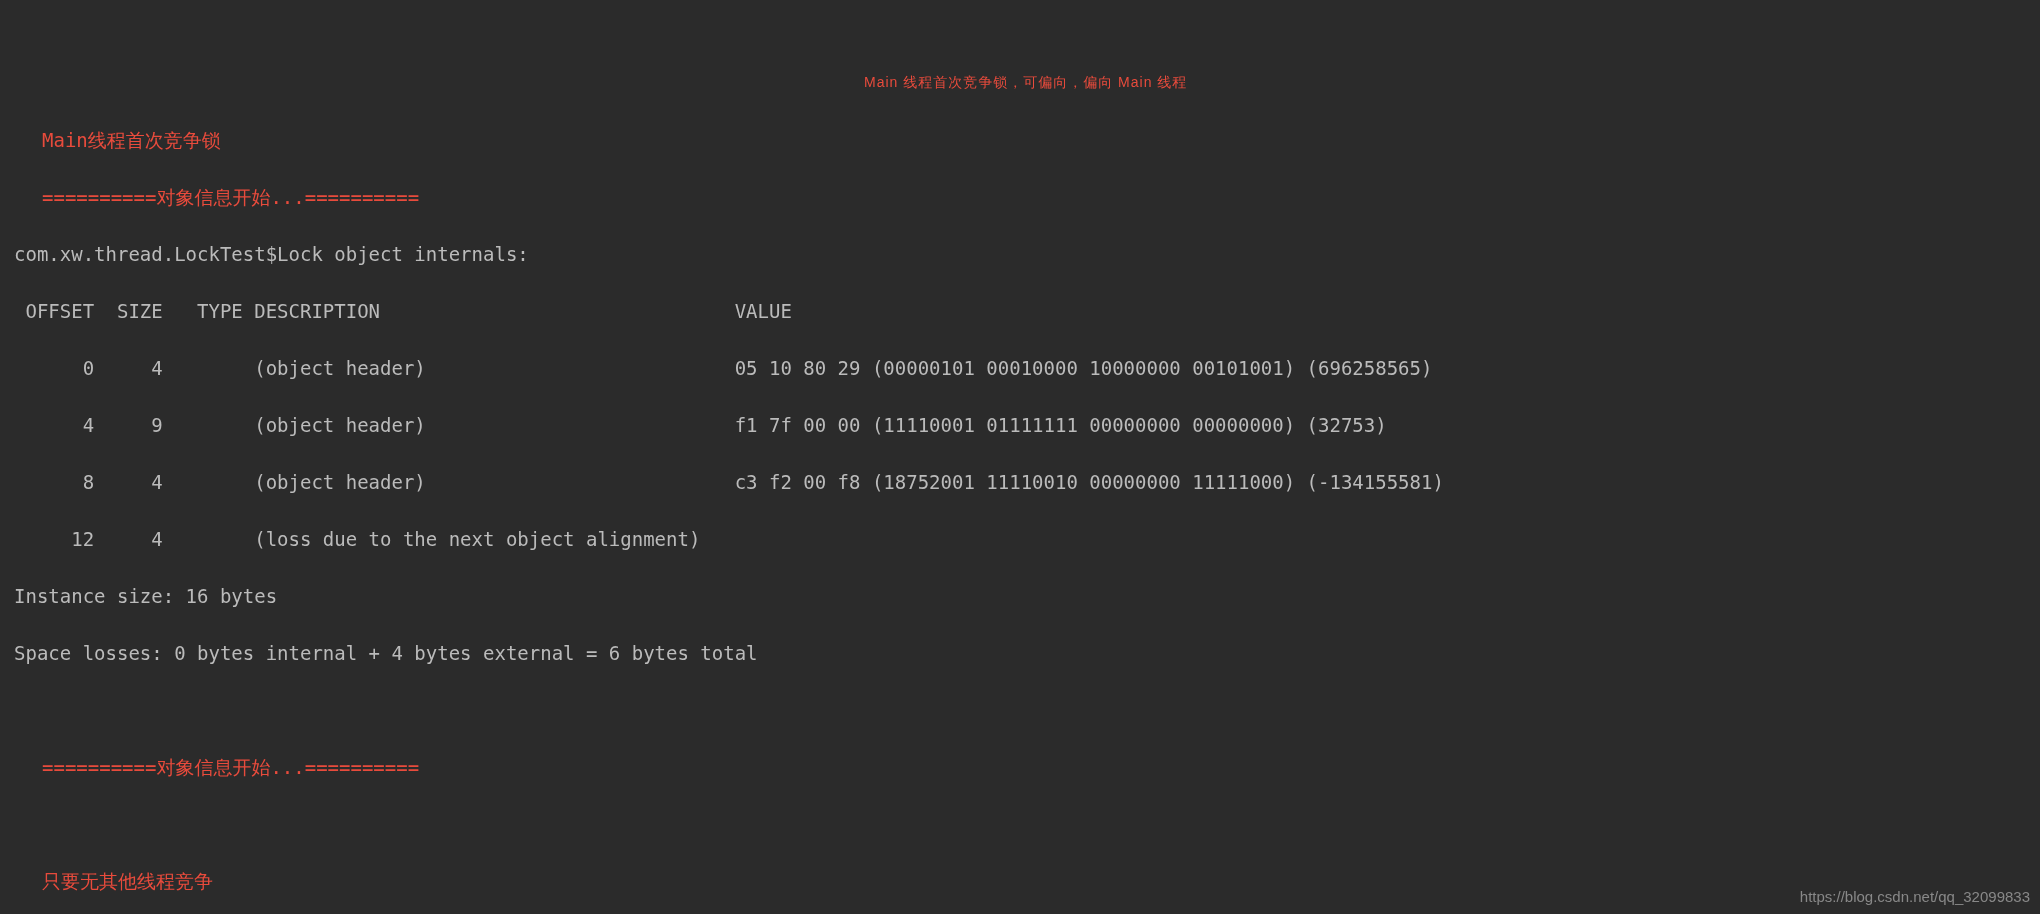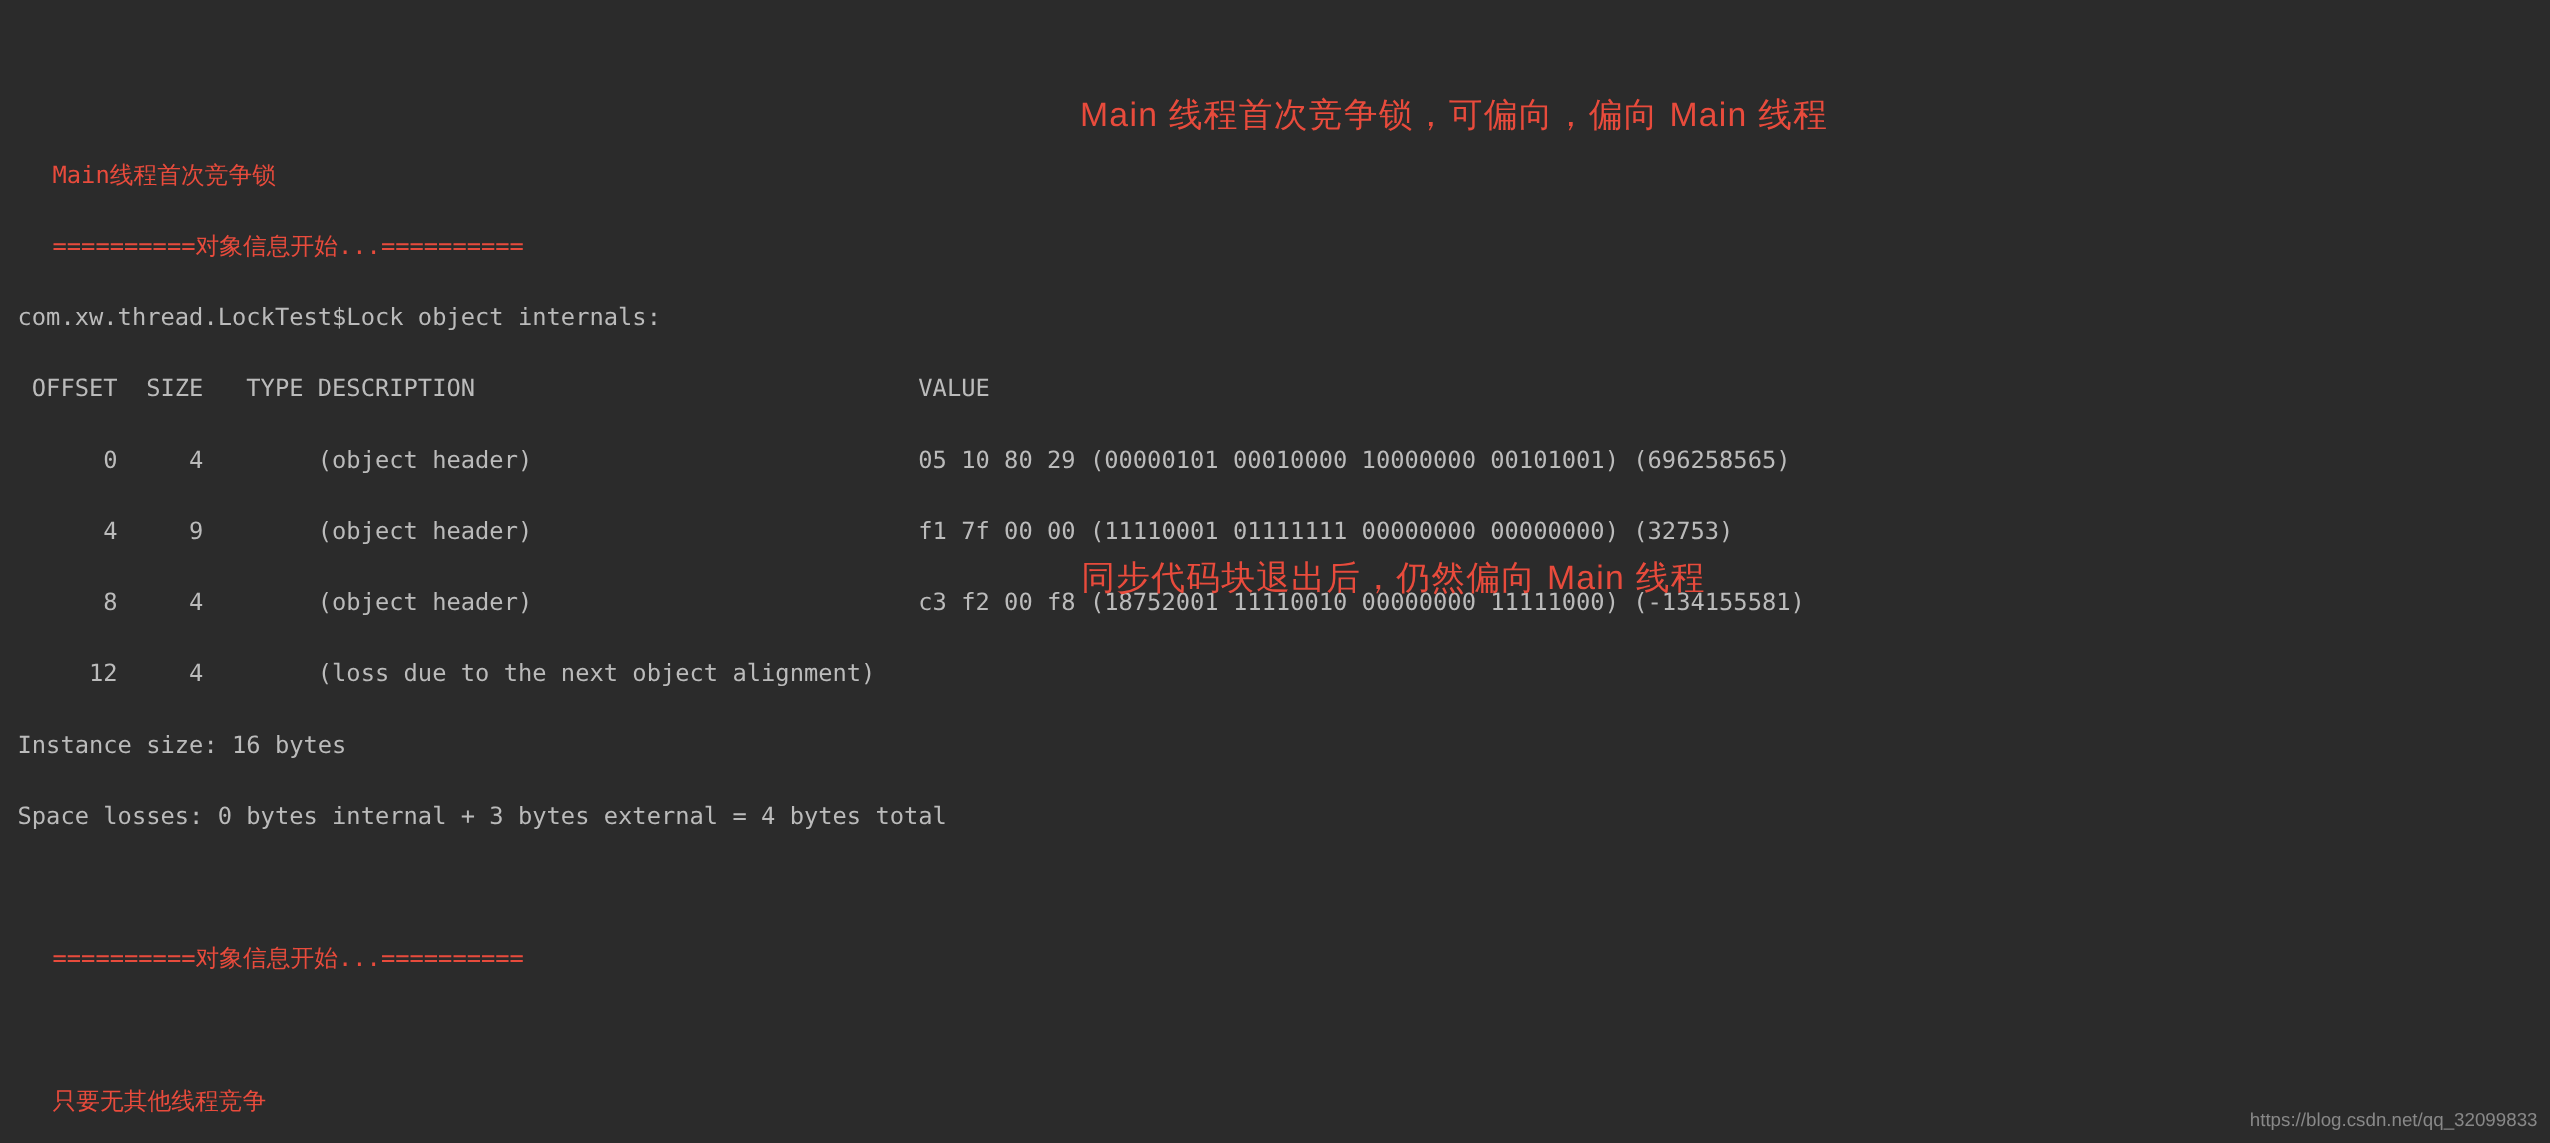--- a/index.html
+++ b/index.html
@@ -21,21 +21,21 @@
       white-space: pre;
     }
     .red-text {
       color: #e84b3c;
       margin-left: 28px;
     }
     .annotation {
       position: absolute;
       color: #e84b3c;
       font-family: 'PingFang SC', 'Microsoft YaHei', sans-serif;
-      font-size: 27px;
+      font-size: 14px;
       line-height: 1.5;
       letter-spacing: 1px;
     }
     .annotation1 {
       top: 72px;
       left: 864px;
     }
     .annotation2 {
       top: 442px;
       left: 865px;
@@ -59,34 +59,34 @@
 
 <div class="red-text">Main线程首次竞争锁</div>
 <div class="red-text">==========对象信息开始...==========</div>
 <div>com.xw.thread.LockTest$Lock object internals:</div>
 <div class="header-row"> OFFSET  SIZE   TYPE DESCRIPTION                               VALUE</div>
 <div>      0     4        (object header)                           05 10 80 29 (00000101 00010000 10000000 00101001) (696258565)</div>
 <div>      4     9        (object header)                           f1 7f 00 00 (11110001 01111111 00000000 00000000) (32753)</div>
 <div>      8     4        (object header)                           c3 f2 00 f8 (18752001 11110010 00000000 11111000) (-134155581)</div>
 <div>     12     4        (loss due to the next object alignment)</div>
 <div>Instance size: 16 bytes</div>
-<div>Space losses: 0 bytes internal + 3 bytes external = 4 bytes total</div>
+<div>Space losses: 0 bytes internal + 4 bytes external = 6 bytes total</div>
 <div> </div>
 <div class="red-text">==========对象信息开始...==========</div>
 <div> </div>
 <div class="red-text">只要无其他线程竞争</div>
 
 
 
 
 
 
 
 
 
 
 <div class="annotation annotation1">Main 线程首次竞争锁，可偏向，偏向 Main 线程</div>
-<div class="annotation annotation2"><span>同步代码块退出后，仍然偏向 Main 线程</span><br></div>
+<div class="annotation annotation2"><br></div>
 
 <div class="watermark">https://blog.csdn.net/qq_32099833</div>
 
 
 
 
 </body></html>

